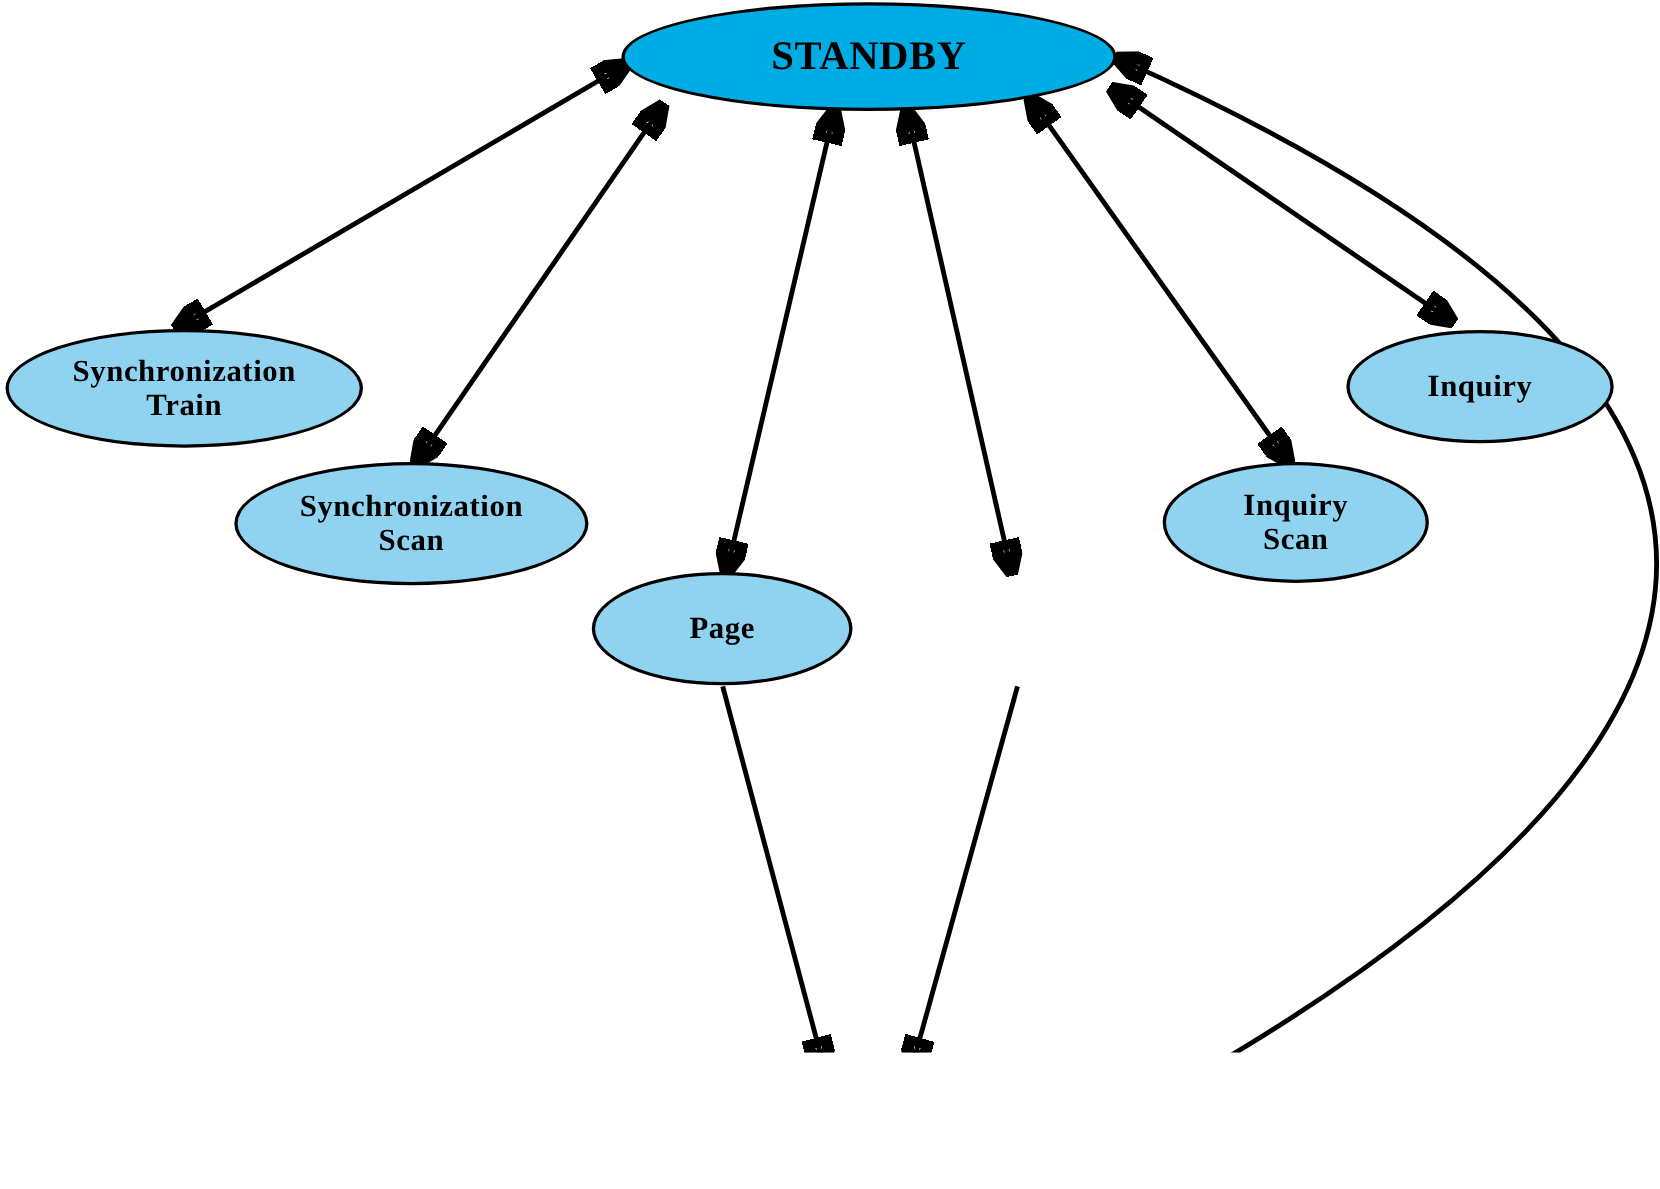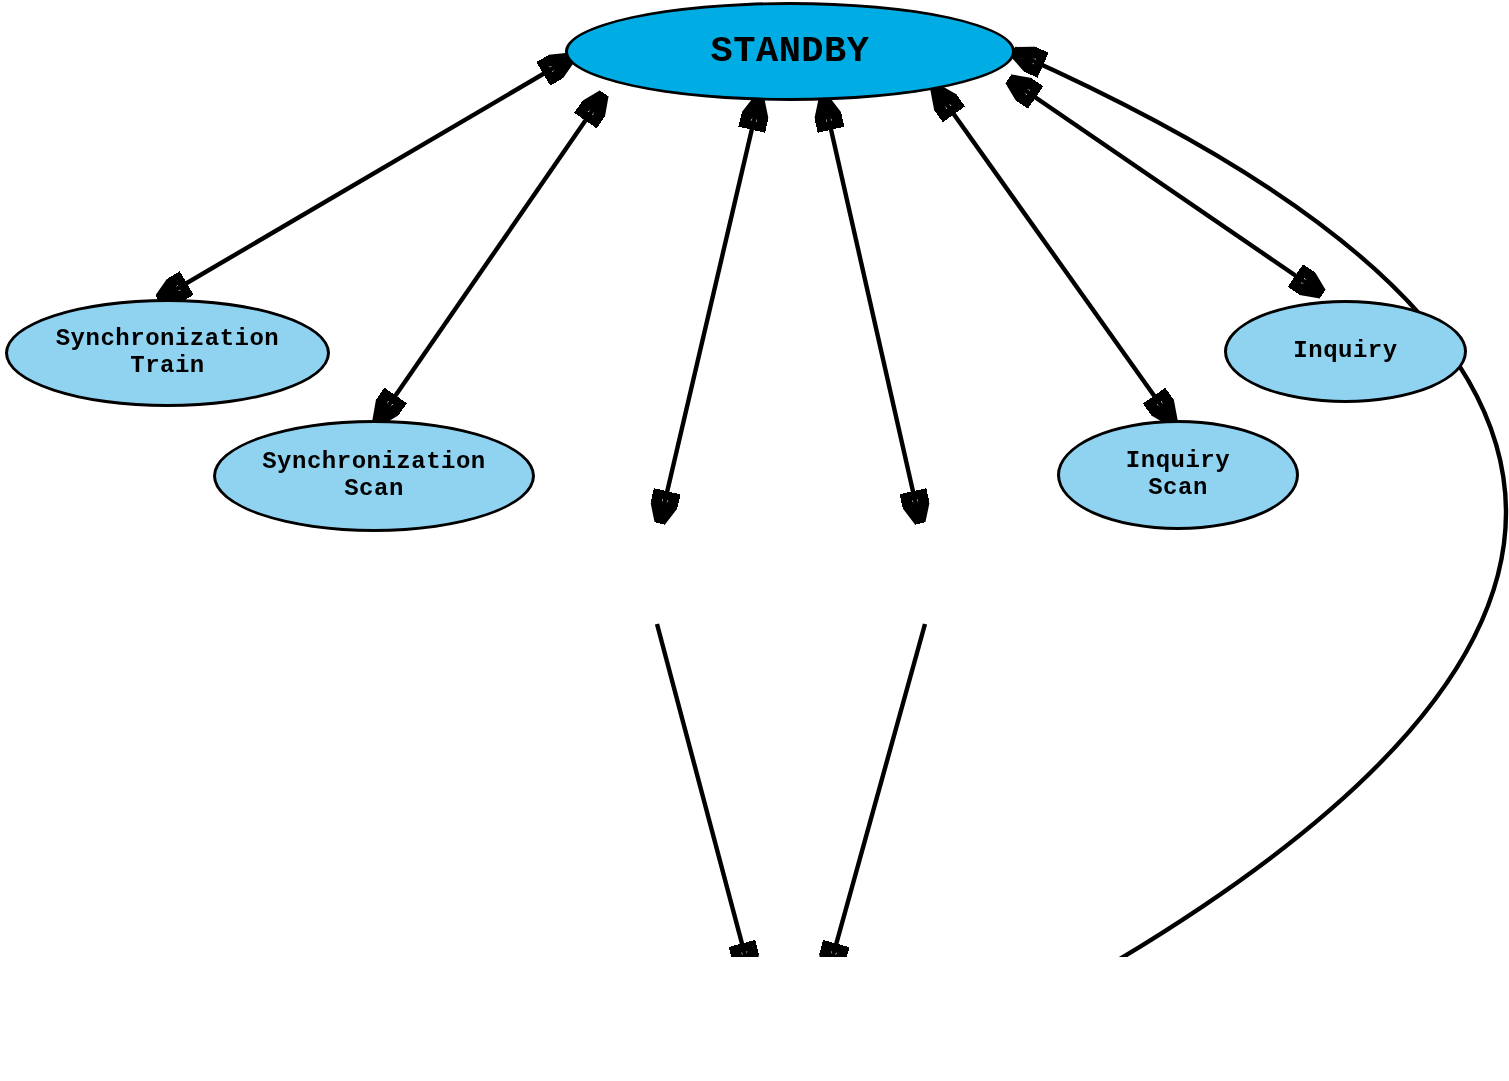--- a/index.html
+++ b/index.html
@@ -5,21 +5,21 @@
   html, body {
     margin: 0;
     padding: 0;
     background: #ffffff;
   }
   .stage {
     position: relative;
     width: 1509px;
     height: 957px;
     background: var(--background, #ffffff);
-    font-family: Liberation Mono, monospace;
+    font-family: Liberation Serif, serif;
     overflow: hidden;
   }
   svg.edges {
     position: absolute;
     left: 0;
     top: 0;
     width: 1509px;
     height: 1081px;
     display: block;
   }
@@ -41,21 +41,21 @@
   .node.major { background: var(--major-node-fill, #00ACE4); }
   .node.minor { background: var(--minor-node-fill, #8FD3F1); }
   .node-label {
     color: var(--text, #000);
     font-weight: bold;
     white-space: pre-line;
     line-height: 1.12;
     letter-spacing: 0.5px;
   }
   .major .node-label { font-size: 37px; }
-  .minor .node-label { font-size: 24px; }
+  .minor .node-label { font-size: 28px; }
 
   
   #n-standby      { left: 565px;  top: 2px;   width: 450px; height: 99px;  }
   #n-sync-train   { left: 5px;    top: 299px; width: 325px; height: 108px; }
   #n-sync-scan    { left: 213px;  top: 420px; width: 322px; height: 112px; }
   #n-page         { left: 538px;  top: 520px; width: 237px; height: 103px; }
   #n-page-scan    { left: 805px;  top: 520px; width: 243px; height: 103px; }
   #n-inquiry-scan { left: 1057px; top: 420px; width: 242px; height: 110px; }
   #n-inquiry      { left: 1224px; top: 300px; width: 243px; height: 103px; }
   #n-connection   { left: 565px;  top: 975px; width: 450px; height: 100px; }
@@ -90,20 +90,23 @@
   <div class="node minor" id="n-sync-train">
     <span class="node-label">Synchronization
 Train</span>
   </div>
 
   <div class="node minor" id="n-sync-scan">
     <span class="node-label">Synchronization
 Scan</span>
   </div>
 
+  <div class="node minor" id="n-page">
+    <span class="node-label">Page</span>
+  </div>
 
 
   <div class="node minor" id="n-inquiry-scan">
     <span class="node-label">Inquiry
 Scan</span>
   </div>
 
   <div class="node minor" id="n-inquiry">
     <span class="node-label">Inquiry</span>
   </div>

